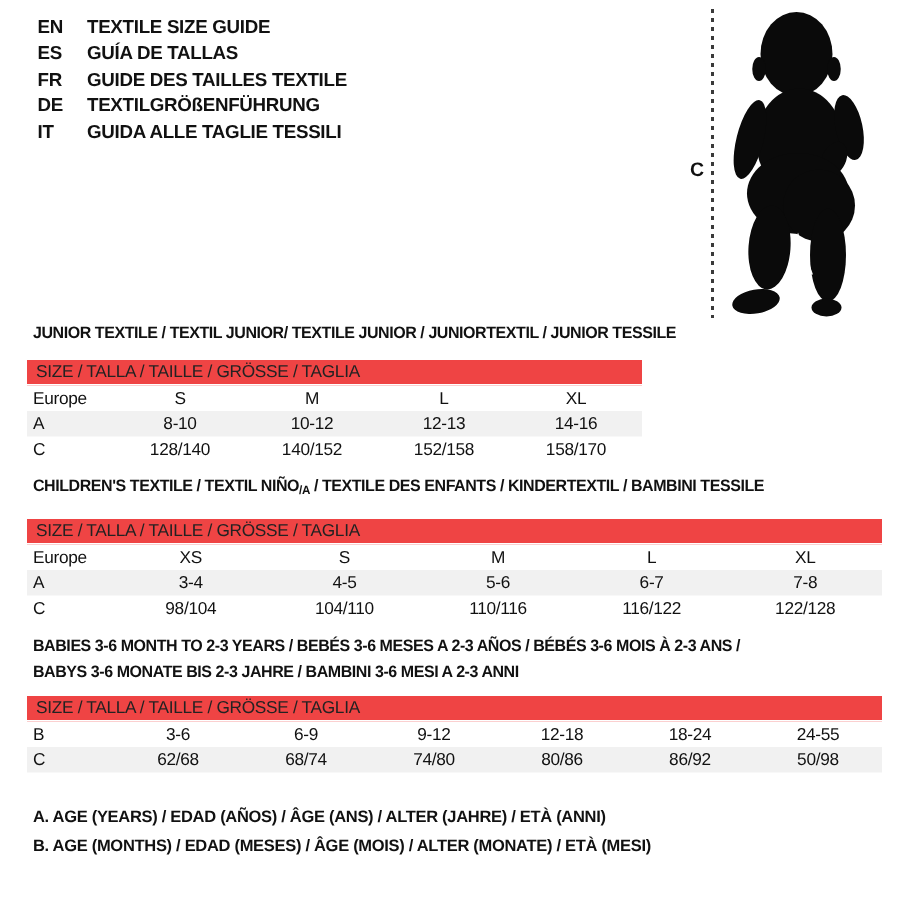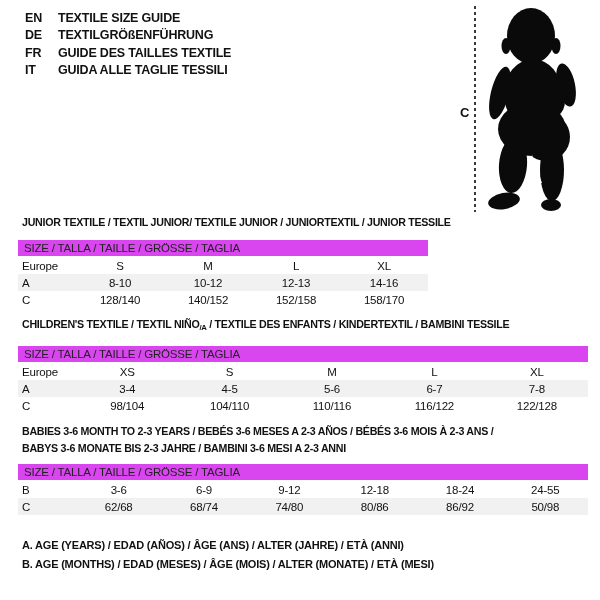--- a/index.html
+++ b/index.html
@@ -21,21 +21,21 @@
   .baby { position:absolute; left:486px; top:5px; width:102px; height:208px; }
 
   
   .sec-title { position:absolute; font-size:11px; font-weight:700; letter-spacing:-0.3px;
                white-space:nowrap; transform:scaleX(0.97); transform-origin:left center; }
   .sec-title .subA { font-size:8px; vertical-align:-2px; }
   .title-line { height:17px; }
 
   
   .sizetable { position:absolute; font-size:11.5px; letter-spacing:-0.2px; }
-  .band { height:17px; background:#d946ef; display:flex; align-items:center;
+  .band { height:17px; background:#ef4444; display:flex; align-items:center;
           padding-left:6px; box-sizing:border-box; border-bottom:1px solid #fff; color:#222; }
   .srow { height:17px; display:flex; align-items:center; }
   .srow.shaded { background:#f1f1f1; }
   .rlabel { width:58px; padding-left:4px; box-sizing:border-box; }
   .cell { flex:1; text-align:center; }
 
   
   .notes { position:absolute; left:22px; top:536px; }
   .note-line { height:18.5px; display:flex; align-items:center; font-size:11px;
                font-weight:700; letter-spacing:-0.2px; white-space:nowrap;text-align:center; }
@@ -44,26 +44,30 @@
 <body>
 
 <div id="canvas">
 
   <div class="langs">
     <div class="lang-row">
       <span class="lang-code">EN</span>
       <span>TEXTILE SIZE GUIDE</span>
     </div>
     <div class="lang-row">
-      <span class="lang-code">DE</span>
-      <span>TEXTILGRÖßENFÜHRUNG</span>
+      <span class="lang-code">ES</span>
+      <span>GUÍA DE TALLAS</span>
     </div>
     <div class="lang-row">
       <span class="lang-code">FR</span>
       <span>GUIDE DES TAILLES TEXTILE</span>
+    </div>
+    <div class="lang-row">
+      <span class="lang-code">DE</span>
+      <span>TEXTILGRÖßENFÜHRUNG</span>
     </div>
     <div class="lang-row">
       <span class="lang-code">IT</span>
       <span>GUIDA ALLE TAGLIE TESSILI</span>
     </div>
   </div>
 
   <div class="meas-line"></div>
   <div class="meas-label">C</div>
   <svg class="baby" viewBox="0 0 102 208" aria-hidden="true">

